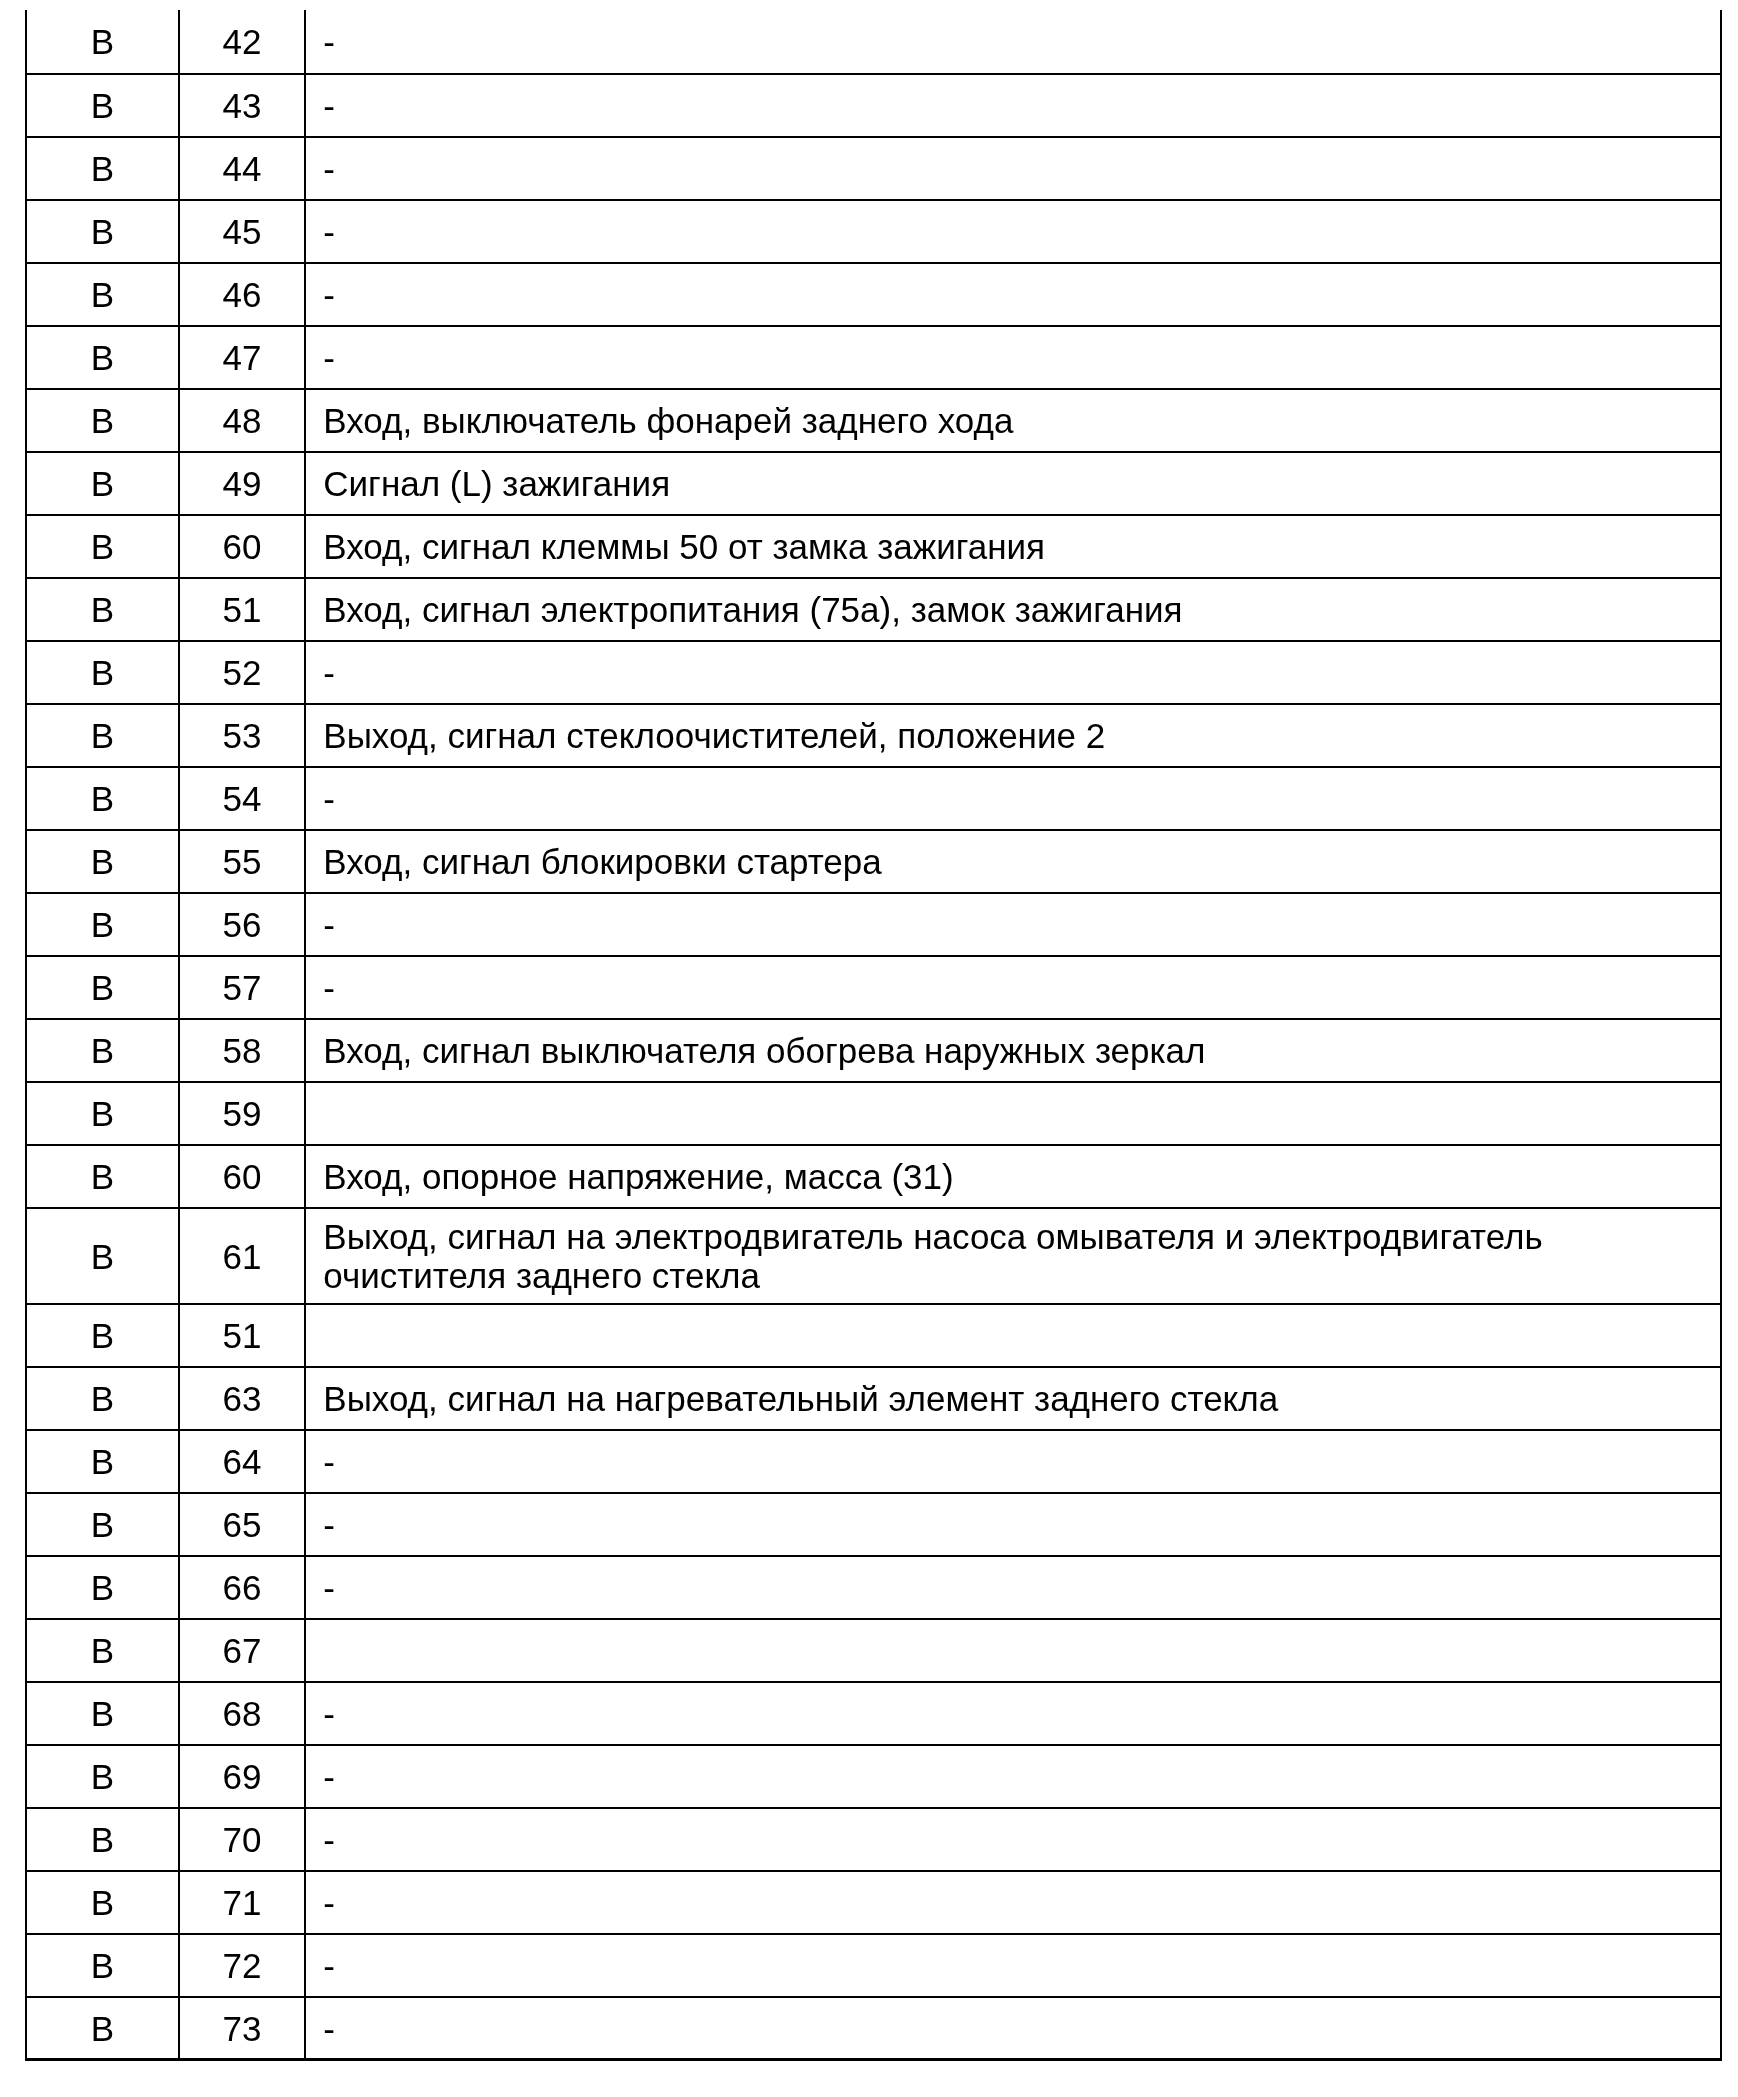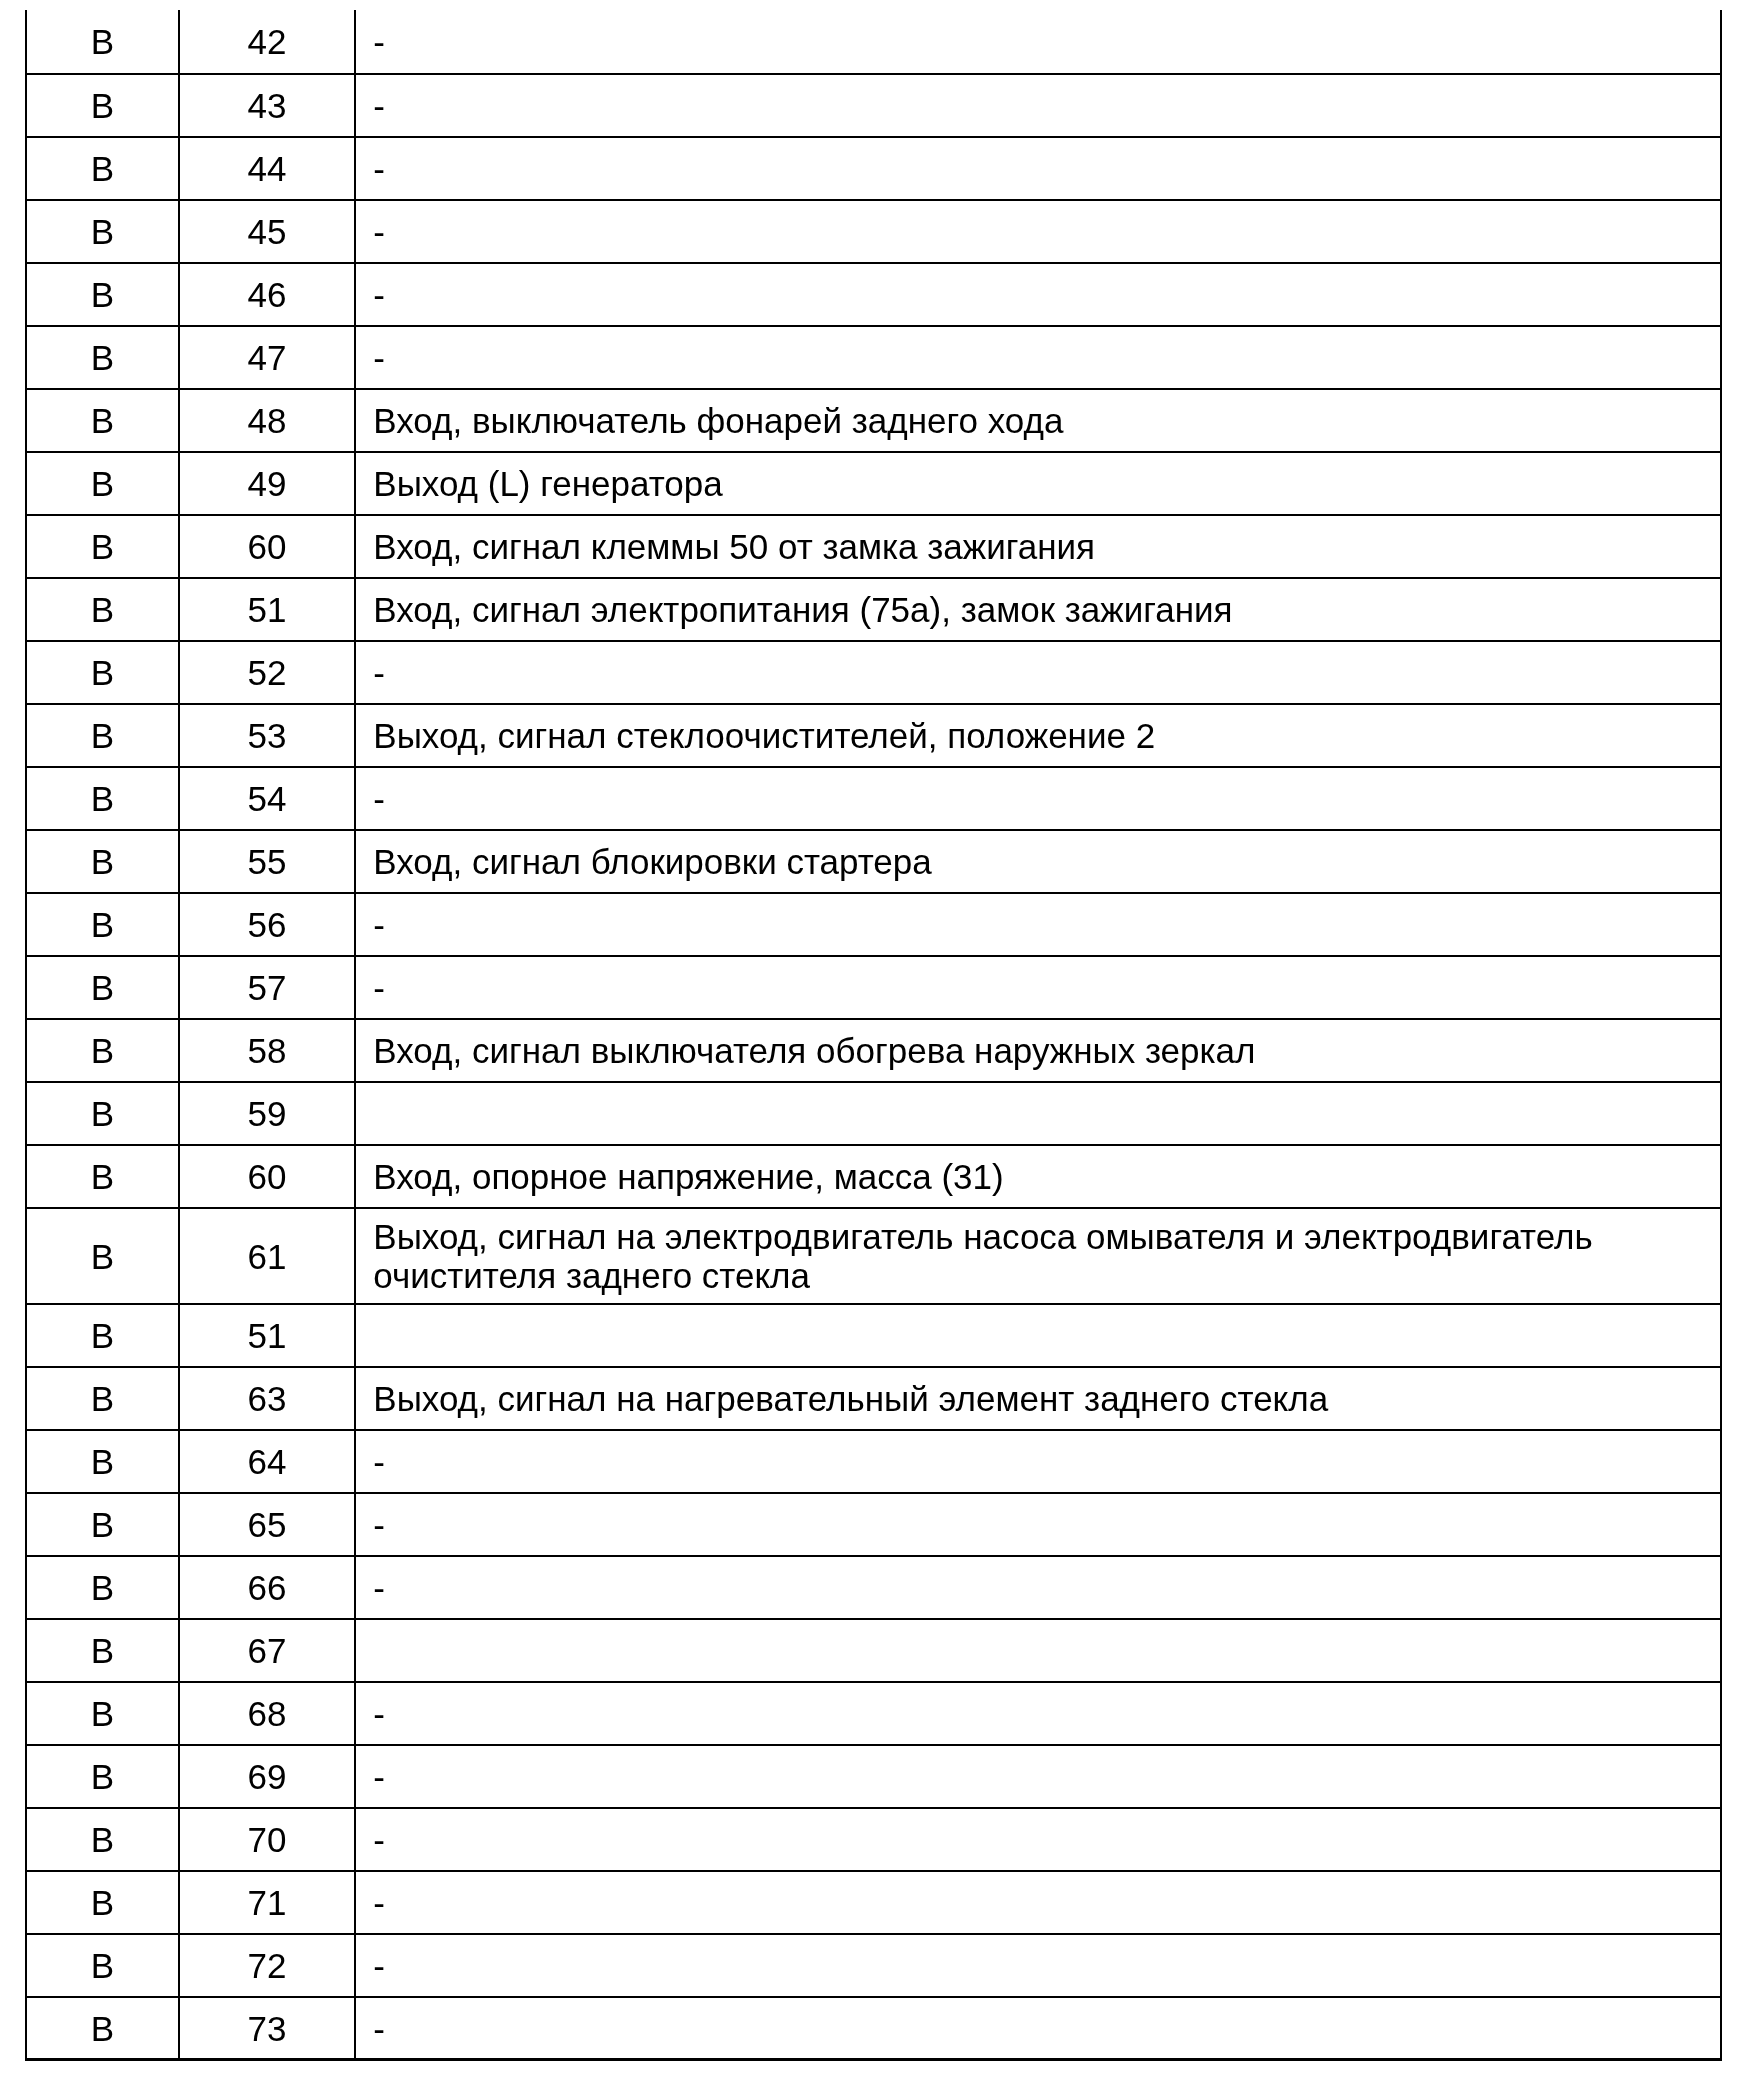--- a/index.html
+++ b/index.html
@@ -50,21 +50,21 @@
     line-height: 1.12;
     color: #000000;
   }
   .c1 {
     width: 153px;
     justify-content: center;
     border-right: 2.4px solid #000000;
     flex-shrink: 0;
   }
   .c2 {
-    width: 176px;
+    width: 126px;
     justify-content: center;
     border-right: 2.4px solid #000000;
     flex-shrink: 0;
   }
   .c3 {
     flex: 1;
     padding: 7.9px 47px 7.9px 17.3px;
     text-align: left;
   }
 </style>
@@ -111,21 +111,21 @@
 
   <div class="row">
     <div class="cell c1">B</div>
     <div class="cell c2">48</div>
     <div class="cell c3">Вход, выключатель фонарей заднего хода</div>
   </div>
 
   <div class="row">
     <div class="cell c1">B</div>
     <div class="cell c2">49</div>
-    <div class="cell c3">Выход (L) генератора</div>
+    <div class="cell c3">Сигнал (L) зажигания</div>
   </div>
 
   <div class="row">
     <div class="cell c1">B</div>
     <div class="cell c2">60</div>
     <div class="cell c3">Вход, сигнал клеммы 50 от замка зажигания</div>
   </div>
 
   <div class="row">
     <div class="cell c1">B</div>

